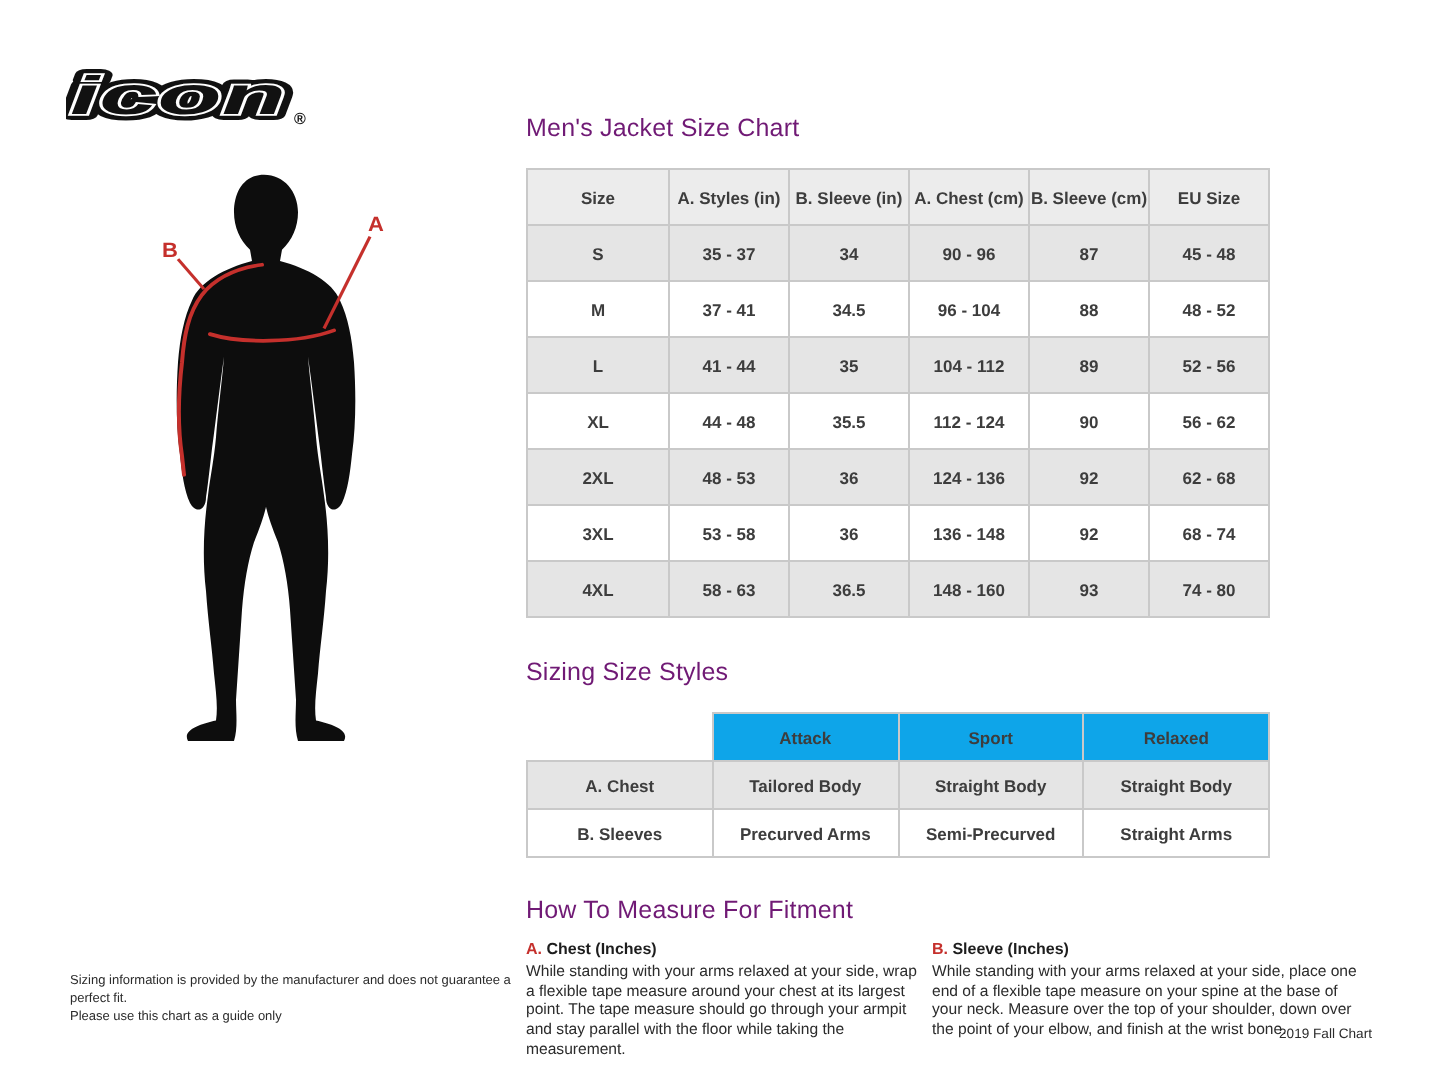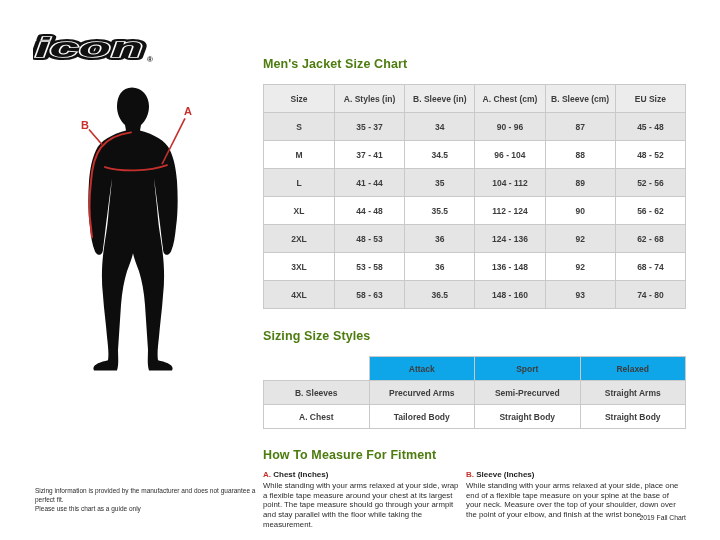--- a/index.html
+++ b/index.html
@@ -9,24 +9,24 @@
     -webkit-font-smoothing:antialiased;
   }
   .logo{position:absolute;left:33px;top:28px;}
   .figure-wrap{position:absolute;left:35px;top:78px;width:220px;height:300px;}
   .disclaimer{
     position:absolute;left:35px;top:486px;width:235px;
     font-size:6.5px;line-height:1.4;color:#2b2b2b;
   }
   .main{position:absolute;left:263px;top:57px;width:423px;}
   .section-title{
-    font-size:12.5px;font-weight:bold;color:#4d7c0f;margin:0 0 13px 0;
+    font-size:12.5px;font-weight:normal;color:#701a75;margin:0 0 13px 0;
     letter-spacing:0.1px;
   }
-  table{border-collapse:collapse;width:423px;table-layout:fixed;}
+  table{border-collapse:collapse;width:372px;table-layout:fixed;}
   th,td{
     border:1px solid #c9c9c9;text-align:center;vertical-align:middle;
     font-size:8.5px;color:#3d3d3d;font-weight:bold;padding:0;
   }
   #size-table th,#size-table td{height:27px;}
   #size-table col.c-size{width:71px;}
   #size-table thead th{background:#ececec;}
   #size-table tbody tr:nth-child(odd) td{background:#e5e5e5;}
   #size-table tbody tr:nth-child(even) td{background:#ffffff;}
   #size-table{margin-bottom:20px;}
@@ -179,30 +179,30 @@
       <thead>
         <tr>
           <th class="blank"></th>
           <th>Attack</th>
           <th>Sport</th>
           <th>Relaxed</th>
         </tr>
       </thead>
       <tbody>
         <tr>
+          <td>A. Chest</td>
+          <td>Tailored Body</td>
+          <td>Straight Body</td>
+          <td>Straight Body</td>
+        </tr>
+        <tr>
           <td>B. Sleeves</td>
           <td>Precurved Arms</td>
           <td>Semi-Precurved</td>
           <td>Straight Arms</td>
-        </tr>
-        <tr>
-          <td>A. Chest</td>
-          <td>Tailored Body</td>
-          <td>Straight Body</td>
-          <td>Straight Body</td>
         </tr>
       </tbody>
     </table>
 
   <h2 class="section-title measure-title">How To Measure For Fitment</h2>
 
   <div class="measure-cols">
     <div class="measure-col">
       <p class="measure-heading">
         <span class="measure-prefix">A.</span><span> Chest (Inches)</span>

